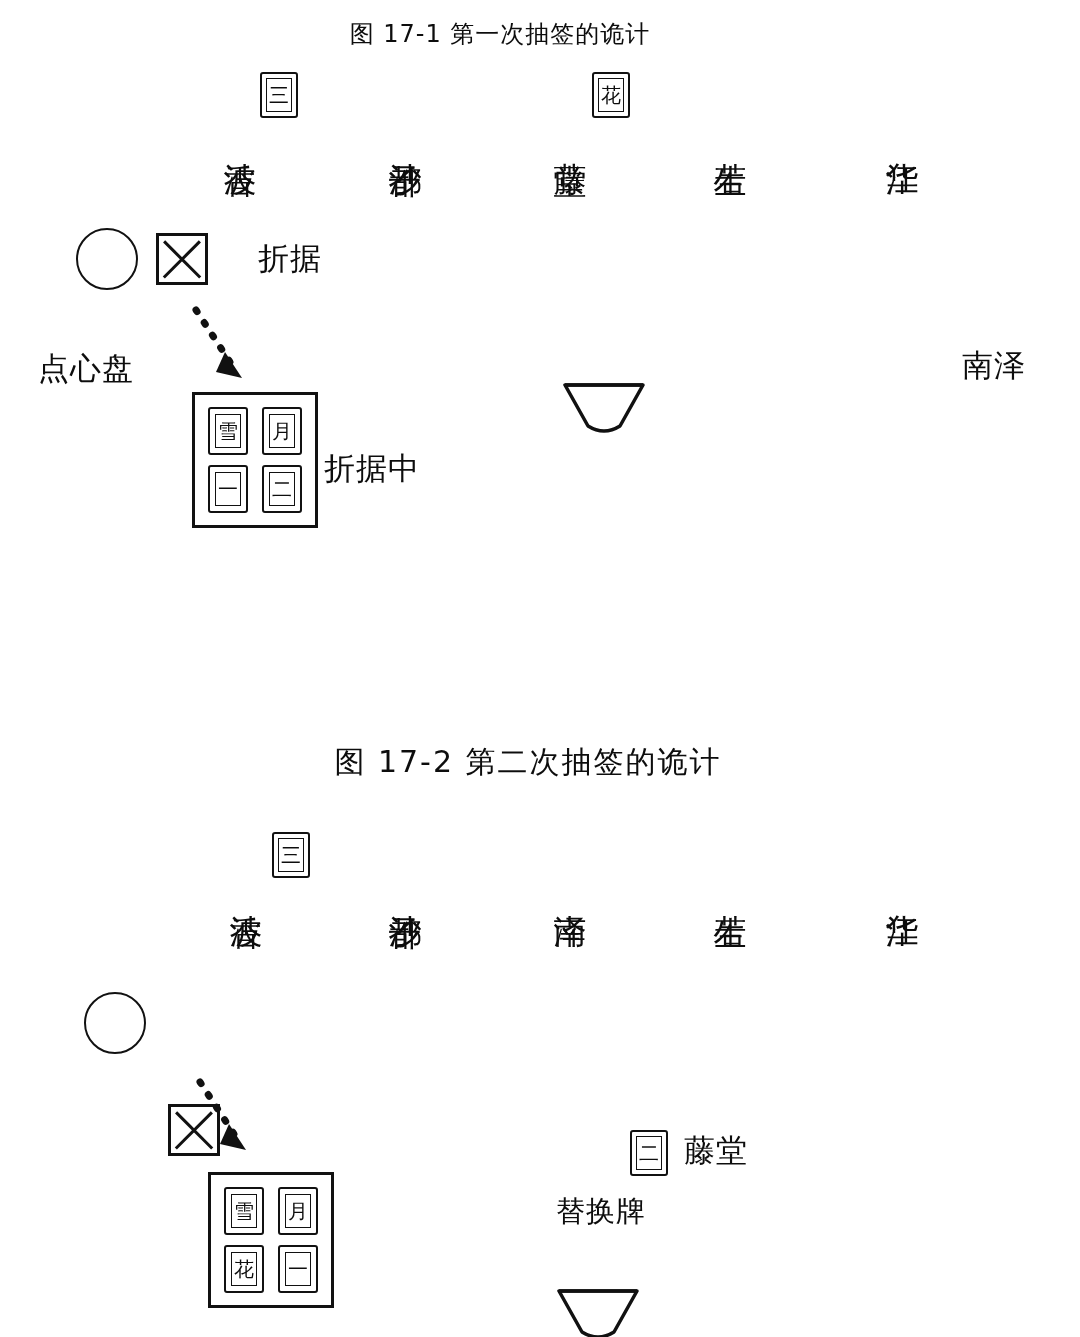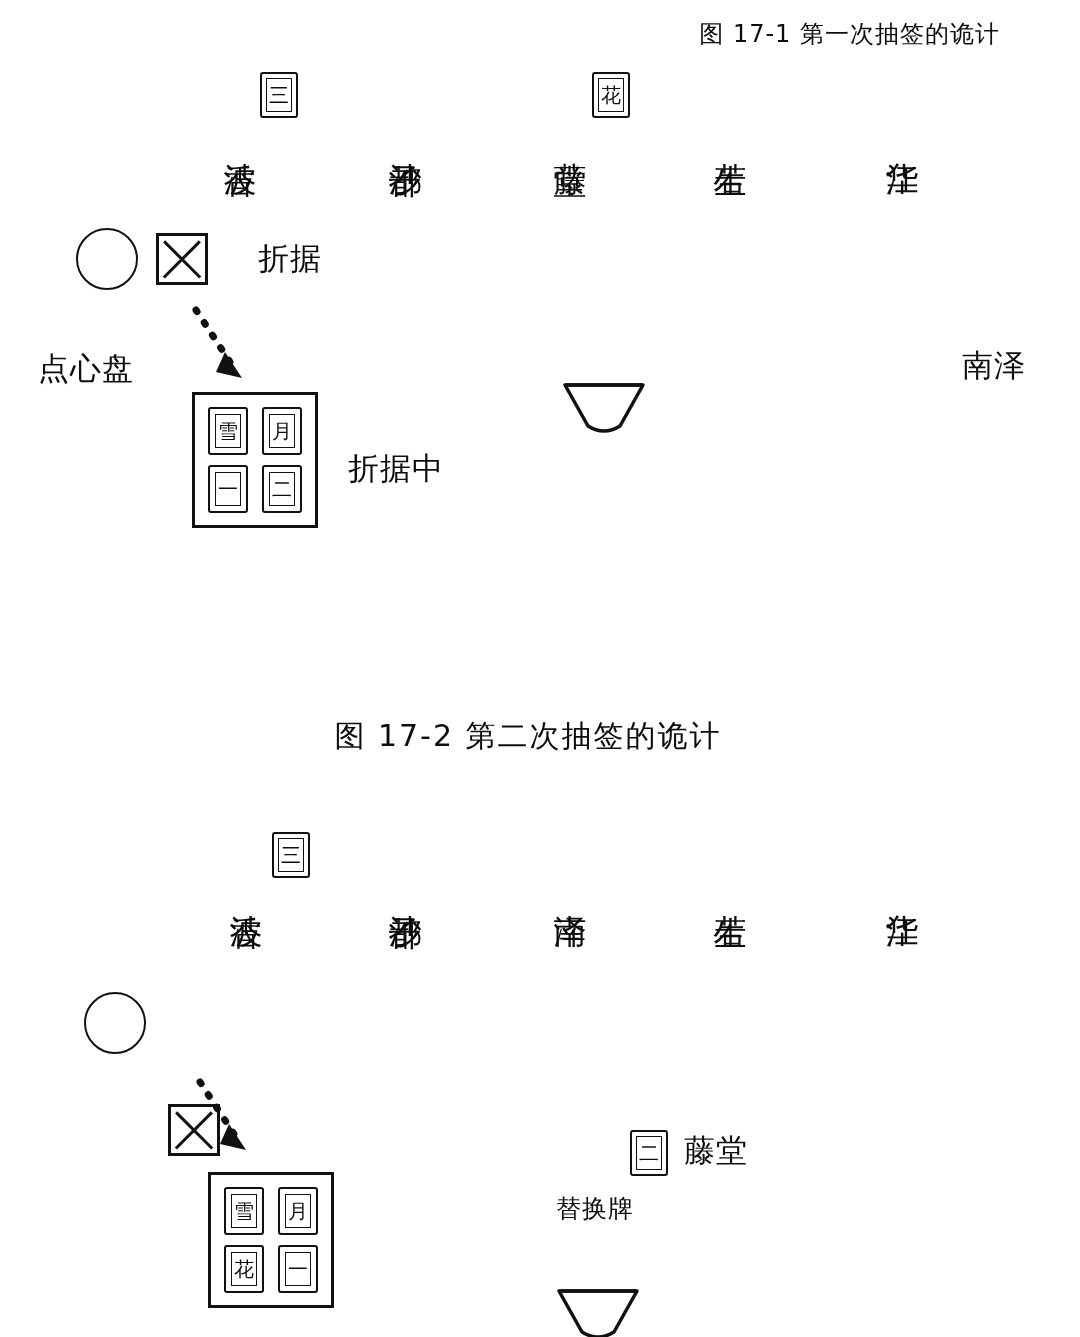--- a/index.html
+++ b/index.html
@@ -14,26 +14,26 @@
     font-family: "DejaVu Sans", "Liberation Sans", sans-serif;
     color: #0d0d0d;
     overflow: hidden;
   }
   .abs { position: absolute; }
 
   
   .fig-title-1 {
     left: 0; top: 18px;
     width: 1000px;
-    text-align: right;
+    text-align: center;
     font-size: 24px;
     letter-spacing: 1px;
   }
   .fig-title-2 {
-    left: 0; top: 716px;
+    left: 0; top: 742px;
     width: 1056px;
     text-align: center;
     font-size: 30px;
     letter-spacing: 2px;
   }
 
   
   .vname {
     font-size: 33px;
     line-height: 1.08;
@@ -94,21 +94,21 @@
   .foldsq::before { transform: translateX(-50%) rotate(45deg); }
   .foldsq::after  { transform: translateX(-50%) rotate(-45deg); }
 
   
   .lbl {
     font-size: 31px;
     white-space: nowrap;
     letter-spacing: 1px;
   }
   .lbl-sm {
-    font-size: 25px;
+    font-size: 29px;
     white-space: nowrap;
     letter-spacing: 1px;
   }
 
   
   .tilebox {
     border: 3px solid #111;
     box-sizing: border-box;
     padding: 10px;
     background: #fff;
@@ -169,21 +169,21 @@
   <span class="tile">
       <span class="tile-inner">月</span>
     </span>
   <span class="tile">
       <span class="tile-inner">一</span>
     </span>
   <span class="tile">
       <span class="tile-inner">二</span>
     </span>
 </div>
-<div class="abs lbl" style="left:348px; top:448px;text-align:right;">折据中</div>
+<div class="abs lbl" style="left:324px; top:448px;text-align:right;">折据中</div>
 
 <div class="abs bowl" style="left:562px; top:328px;">
   <svg width="84" height="56" viewBox="0 0 84 56">
     <path d="M3,5 L81,5 L58,46 Q42,56 26,46 Z" fill="#fff" stroke="#111" stroke-width="3.5" stroke-linejoin="round"></path>
     <line x1="3" y1="5" x2="81" y2="5" stroke="#111" stroke-width="3.5"></line>
   </svg>
 </div>
 
 <div class="abs lbl" style="left:962px; top:345px;">南泽</div>
 

